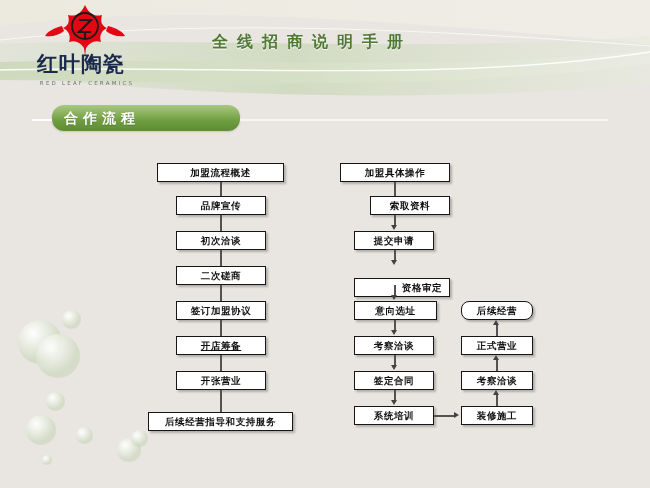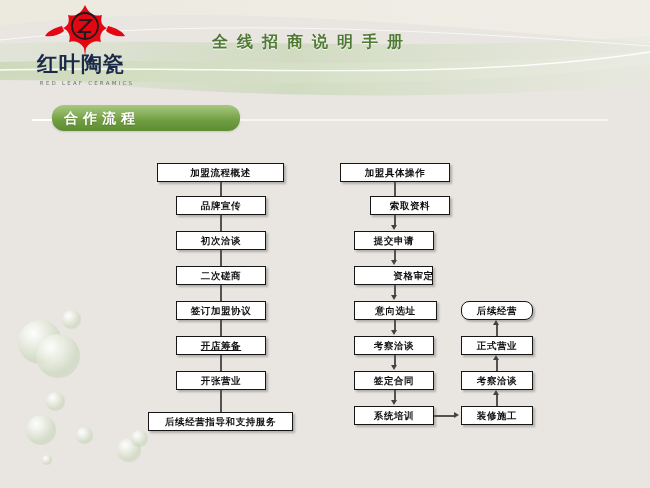--- a/index.html
+++ b/index.html
@@ -260,21 +260,21 @@
     <div class="conn v" style="left:394px; top:182px; height:14px;"></div>
 
     <div class="node" style="left:354px; top:196px; width:80px; height:19px;margin-left:16px;">索取资料</div>
     <div class="conn v" style="left:394px; top:215px; height:11px;"></div>
     <div class="arrowhead down" style="left:391px; top:225px;"></div>
 
     <div class="node" style="left:354px; top:231px; width:80px; height:19px;">提交申请</div>
     <div class="conn v" style="left:394px; top:250px; height:11px;"></div>
     <div class="arrowhead down" style="left:391px; top:260px;"></div>
 
-    <div class="node" style="left:354px; top:266px; width:79px; height:19px;padding-left:40px;">资格审定</div>
+    <div class="node" style="left:354px; top:278px; width:96px; height:19px;padding-left:40px;">资格审定</div>
     <div class="conn v" style="left:394px; top:285px; height:11px;"></div>
     <div class="arrowhead down" style="left:391px; top:295px;"></div>
 
     <div class="node" style="left:354px; top:301px; width:83px; height:19px;">意向选址</div>
     <div class="conn v" style="left:394px; top:320px; height:11px;"></div>
     <div class="arrowhead down" style="left:391px; top:330px;"></div>
 
     <div class="node" style="left:354px; top:336px; width:80px; height:19px;">考察洽谈</div>
     <div class="conn v" style="left:394px; top:355px; height:11px;"></div>
     <div class="arrowhead down" style="left:391px; top:365px;"></div>

